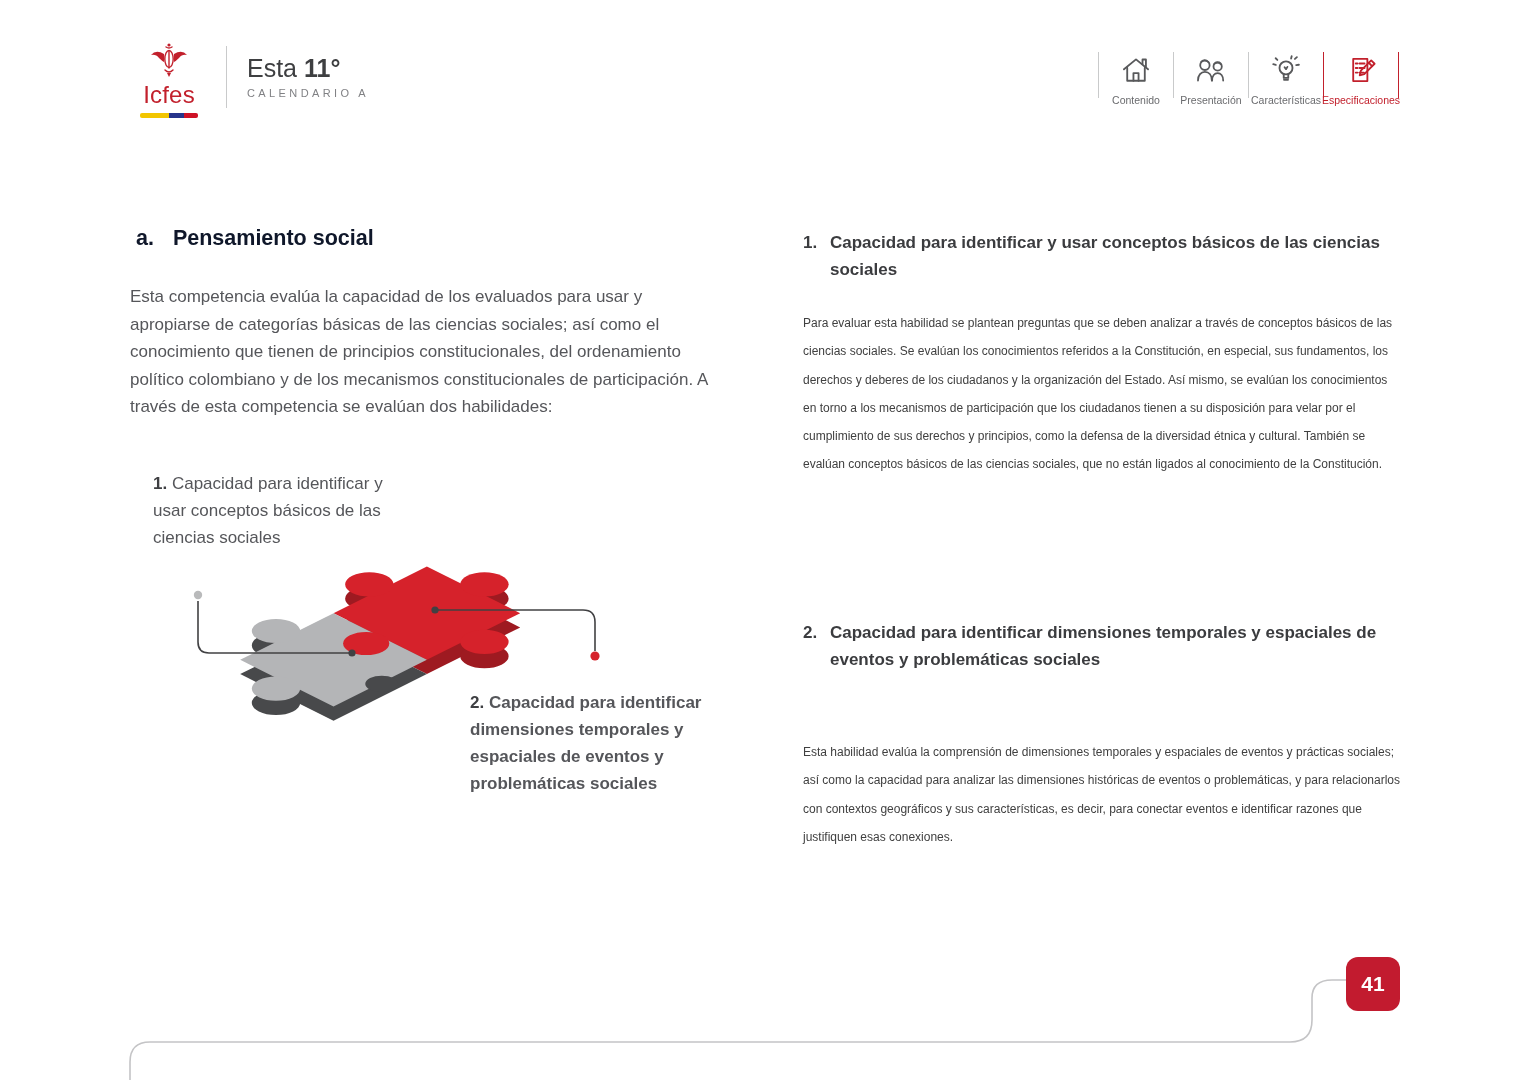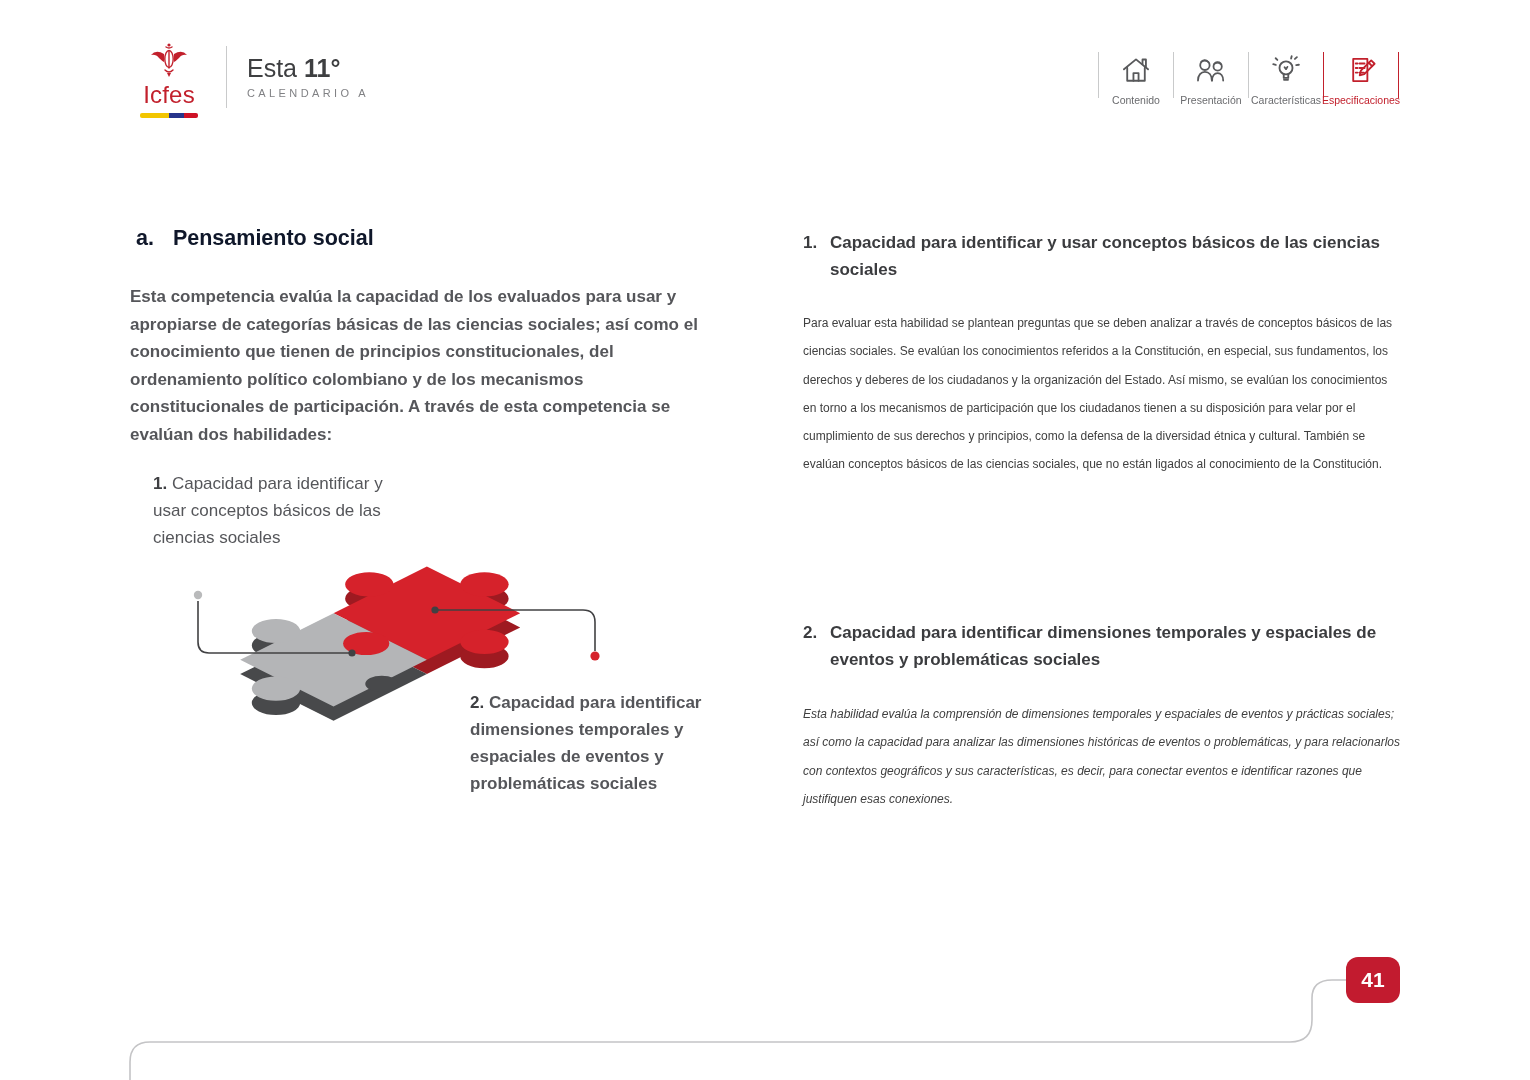--- a/index.html
+++ b/index.html
@@ -29,40 +29,40 @@
   .nav-sep { width:1px; height:46px; background:#C9CACB; align-self:flex-start; margin-top:2px; }
   .nav-sep.red { background:#C2202C; }
   .nav-item { width:74px; display:flex; flex-direction:column; align-items:center; justify-content:flex-start; cursor:pointer; }
   .nav-item .ico { height:40px; display:flex; align-items:center; justify-content:center; }
   .nav-item .lbl { font-size:10.5px; color:#6A6B6E; margin-top:4px; white-space:nowrap; }
   .nav-item.active .lbl { color:#C2202C; font-weight:normal; }
 
   
   .section-heading { position:absolute; left:136px; top:226px; font-size:21.5px; font-weight:bold; color:#0f172a; }
   .section-heading .letter { margin-right:19px; }
-  .intro { position:absolute; left:130px; top:283px; width:592px; font-size:17px; line-height:27.6px; color:#55565A;font-weight:bold; }
+  .intro { position:absolute; left:130px; top:283px; width:592px; font-size:17px; line-height:27.6px; color:#55565A; }
   .ability { font-size:17px; line-height:27px; color:#55565A; }
   .ability b { color:#3E3F42; }
   .ability-1 { position:absolute; left:153px; top:470px; width:238px; }
   .ability-2 { position:absolute; left:470px; top:689px; width:236px;font-weight:bold; }
   .puzzle-svg { position:absolute; left:185px; top:558px; }
 
   
   .rc-head { position:absolute; display:flex; font-size:17px; line-height:27px; font-weight:bold; color:#3B3C3F; }
   .rc-head .num { width:27px; flex:none; }
   .rc-head-1 { left:803px; top:229px; width:605px; }
   .rc-head-2 { left:803px; top:619px; width:605px; }
   .rc-body { position:absolute; left:803px; width:600px; font-size:12px; line-height:28.3px; color:#404040; }
   .rc-body-1 { top:309px; }
-  .rc-body-2 { top:700px;font-style:italic; }
+  .rc-body-2 { top:738px; }
 
   
   .footer-curve { position:absolute; left:0; top:900px; pointer-events:none; }
   .page-badge {
-    position:absolute; left:1346px; top:957px; width:54px; height:46px;
+    position:absolute; left:1346px; top:957px; width:54px; height:54px;
     background:#C21B2F; border-radius:12px; color:#ffffff;
     font-size:21px; font-weight:bold; display:flex; align-items:center; justify-content:center;
   }
 
   svg { display:block; }
 </style>
 </head>
 <body>
 
 <div class="page">

